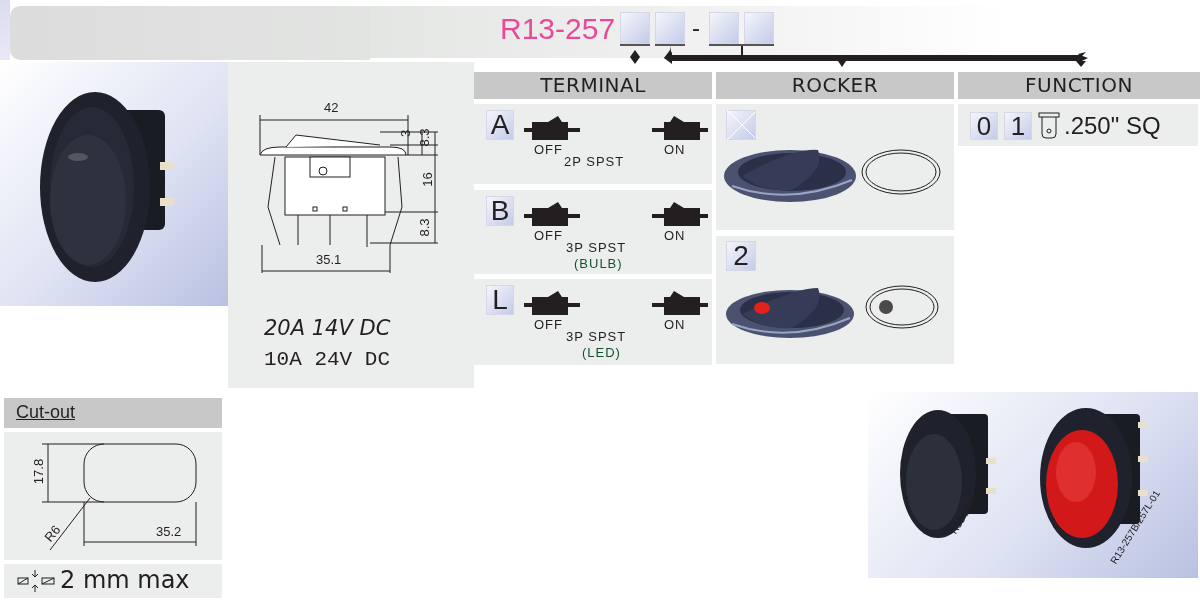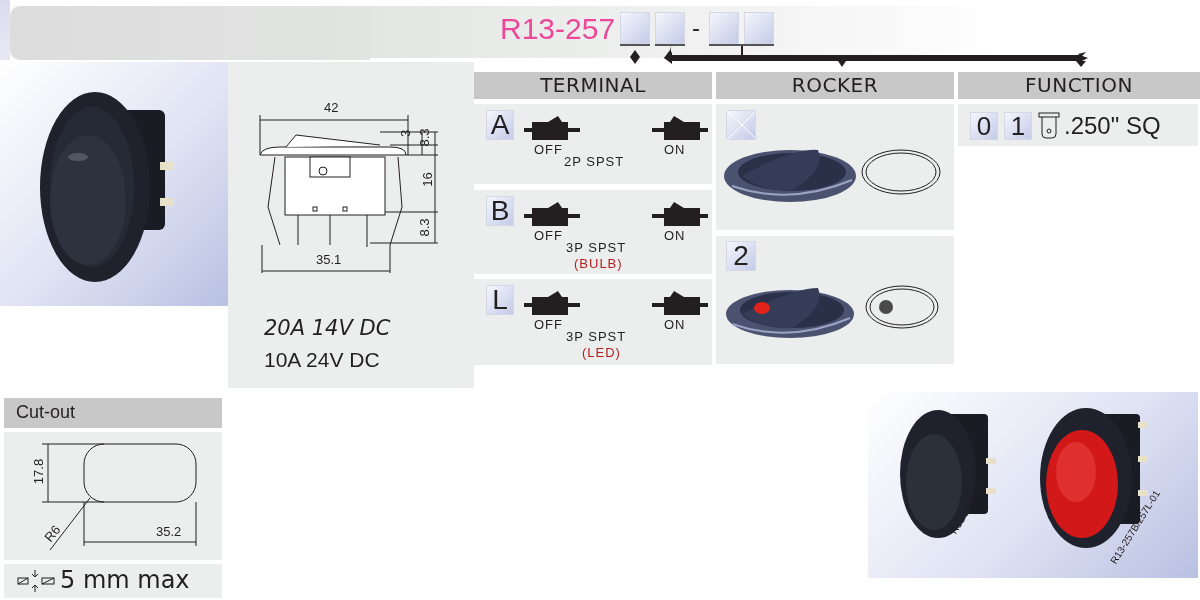--- a/index.html
+++ b/index.html
@@ -4,21 +4,21 @@
 <style>
   * { box-sizing: border-box; margin: 0; padding: 0; }
   body { width: 1200px; height: 600px; background: #ffffff; position: relative; overflow: hidden; font-family: "Liberation Sans", sans-serif; color: #231f20; }
   .abs { position: absolute; }
   .grad-box { background: linear-gradient(135deg, #ffffff 0%, #dfe3f3 55%, #b9c1e2 100%); }
   .letter-box { display: inline-flex; align-items: center; justify-content: center; background: linear-gradient(135deg, #f4f6fc 0%, #c4cbe8 100%); border: 1px solid #d5d8e4; color: #231f20; }
   .panel { background: #eceeed; }
   .hdr { background: #c8c8c8; color: #231f20; text-align: center; font-family: "DejaVu Sans", sans-serif; font-size: 20px; letter-spacing: 0.5px; line-height: 26px; }
   .dimtxt { font-family: "Liberation Sans", sans-serif; font-size: 13px; color: #231f20; }
   .small { font-family: "Liberation Sans", sans-serif; font-size: 13px; letter-spacing: 1px; color: #231f20; }
-  .red { color: #b91c1c; }
+  .red { color: #14532d; }
 </style>
 </head>
 <body>
 
 <div class="abs" style="left:10px;top:6px;width:360px;height:54px;background:linear-gradient(90deg,#dcdcdc,#e2e4e2);border-radius:10px 0 0 10px;"></div>
 <div class="abs" style="left:370px;top:6px;width:640px;height:52px;background:linear-gradient(90deg,#e4e6e4 0%,#f2f3f2 60%,#ffffff 100%);"></div>
 <div class="abs" style="left:0;top:0;width:10px;height:60px;background:linear-gradient(180deg,#dcdcf0,#e8e8f5);"></div>
 
 <div class="abs" style="left:468px;top:12px;font-size:30px;font-family:'Liberation Sans',sans-serif;color:#ec4899;margin-left:32px;">R13-257</div>
 
@@ -85,21 +85,21 @@
   </g>
 </svg>
 <div class="abs dimtxt" style="left:324px;top:100px;">42</div>
 <div class="abs dimtxt" style="left:316px;top:252px;">35.1</div>
 <div class="abs dimtxt" style="left:402px;top:126px;transform:rotate(-90deg);">3</div>
 <div class="abs dimtxt" style="left:415px;top:130px;transform:rotate(-90deg);">8.3</div>
 <div class="abs dimtxt" style="left:420px;top:172px;transform:rotate(-90deg);">16</div>
 <div class="abs dimtxt" style="left:415px;top:220px;transform:rotate(-90deg);">8.3</div>
 
 <div class="abs" style="left:264px;top:316px;font-family:'DejaVu Sans',sans-serif;font-size:21px;font-style:italic;">20A 14V DC</div>
-<div class="abs" style="left:264px;top:348px;font-family:Liberation Sans, sans-serif;font-size:21px;">10A 24V DC</div>
+<div class="abs" style="left:264px;top:348px;font-family:Liberation Mono, monospace;font-size:21px;">10A 24V DC</div>
 
 <div class="abs hdr" style="left:474px;top:72px;width:238px;height:27px;">TERMINAL</div>
 
 <div class="abs panel" style="left:474px;top:104px;width:238px;height:80px;">
   <div class="abs letter-box" style="left:12px;top:6px;width:28px;height:30px;font-size:28px;">A</div>
   <svg class="abs" style="left:50px;top:12px;" width="56" height="24" viewBox="0 0 56 24">
       <path d="M0 12 L8 12 L8 6 L24 6 L34 0 L38 6 L44 6 L44 12 L56 12 L56 16 L44 16 L44 24 L8 24 L8 16 L0 16Z" fill="#231f20"></path>
     </svg>
   <svg class="abs" style="left:178px;top:12px;" width="56" height="24" viewBox="0 0 56 24">
       <path d="M0 12 L12 12 L12 6 L18 6 L22 0 L32 6 L48 6 L48 12 L56 12 L56 16 L48 16 L48 24 L12 24 L12 16 L0 16Z" fill="#231f20"></path>
@@ -180,21 +180,21 @@
   <div class="abs letter-box" style="left:46px;top:8px;width:28px;height:28px;font-size:26px;">1</div>
   <svg class="abs" style="left:80px;top:8px;" width="22" height="28" viewBox="0 0 22 28">
     <rect x="1" y="1" width="20" height="4" fill="none" stroke="#231f20"></rect>
     <path d="M4 5 L4 22 Q4 26 8 26 L14 26 Q18 26 18 22 L18 5" fill="none" stroke="#231f20"></path>
     <circle cx="11" cy="19" r="2" fill="none" stroke="#231f20"></circle>
   </svg>
   <div class="abs" style="left:106px;top:8px;font-size:24px;">.250" SQ</div>
 </div>
 
 <div class="abs" style="left:4px;top:398px;width:218px;height:30px;background:#c8c8c8;">
-  <span style="position:absolute;left:12px;top:4px;font-size:18px;">Cut-out</span>
+  <span style="position:absolute;left:12px;top:4px;font-size:18px;text-decoration:underline;">Cut-out</span>
 </div>
 <div class="abs panel" style="left:4px;top:432px;width:218px;height:128px;">
   <svg class="abs" style="left:0;top:0;" width="218" height="128" viewBox="0 0 218 128">
     <g stroke="#231f20" fill="none" stroke-width="1">
       <rect x="80" y="12" width="112" height="58" rx="20" ry="20"></rect>
       <line x1="38" y1="12" x2="100" y2="12"></line>
       <line x1="38" y1="70" x2="100" y2="70"></line>
       <line x1="44" y1="12" x2="44" y2="70"></line>
       <line x1="80" y1="70" x2="80" y2="114"></line>
       <line x1="192" y1="70" x2="192" y2="114"></line>
@@ -208,21 +208,21 @@
 </div>
 <div class="abs panel" style="left:4px;top:564px;width:218px;height:34px;">
   <svg class="abs" style="left:12px;top:6px;" width="42" height="22" viewBox="0 0 42 22">
     <rect x="2" y="8" width="10" height="6" fill="none" stroke="#231f20"></rect>
     <rect x="26" y="8" width="12" height="6" fill="none" stroke="#231f20"></rect>
     <line x1="2" y1="14" x2="12" y2="8" stroke="#231f20"></line>
     <line x1="26" y1="14" x2="38" y2="8" stroke="#231f20"></line>
     <path d="M19 0 L19 6 M16 4 L19 7 L22 4" stroke="#231f20" fill="none"></path>
     <path d="M19 22 L19 16 M16 18 L19 15 L22 18" stroke="#231f20" fill="none"></path>
   </svg>
-  <div class="abs" style="left:56px;top:2px;font-family:'DejaVu Sans',sans-serif;font-size:24px;">5 mm max</div>
+  <div class="abs" style="left:56px;top:2px;font-family:'DejaVu Sans',sans-serif;font-size:24px;">2 mm max</div>
 </div>
 
 <div class="abs grad-box" style="left:868px;top:392px;width:330px;height:186px;">
   <svg width="330" height="186" viewBox="0 0 330 186">
     <rect x="60" y="22" width="60" height="100" rx="4" fill="#1a1c24"></rect>
     <rect x="118" y="66" width="10" height="6" fill="#e8e0c8"></rect>
     <rect x="118" y="96" width="10" height="6" fill="#e8e0c8"></rect>
     <ellipse cx="70" cy="82" rx="38" ry="64" fill="#1f222c"></ellipse>
     <ellipse cx="66" cy="90" rx="28" ry="48" fill="#2c303a"></ellipse>
     <rect x="210" y="22" width="62" height="110" rx="4" fill="#1a1c24"></rect>

